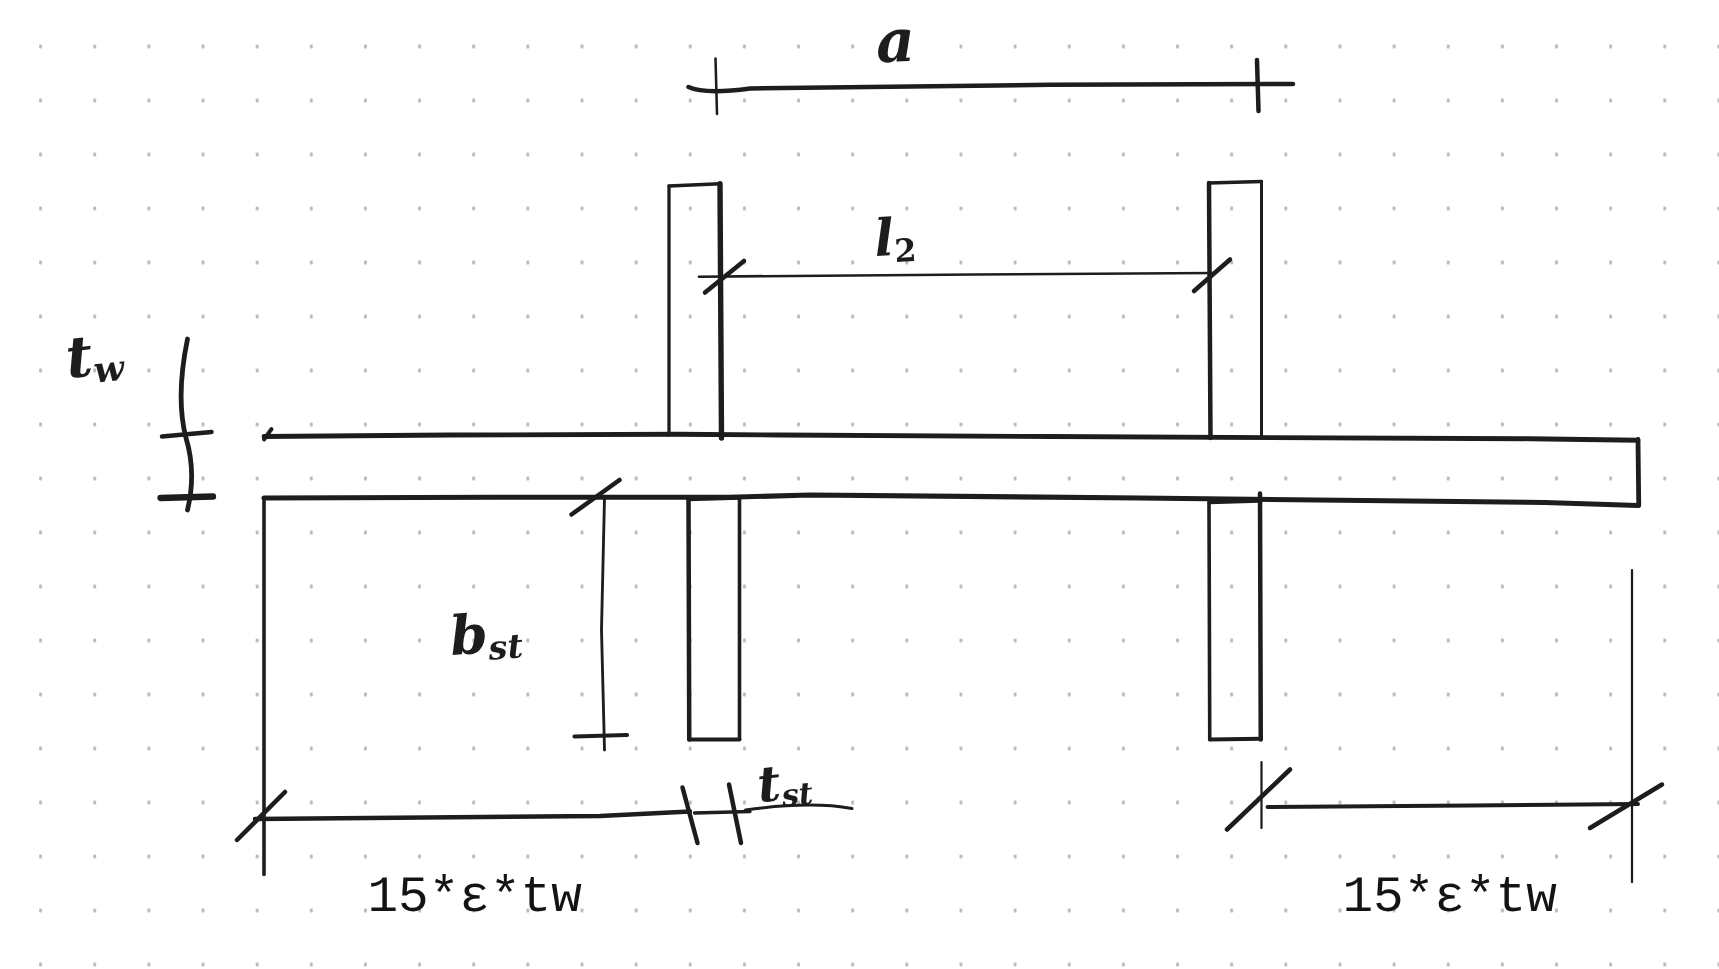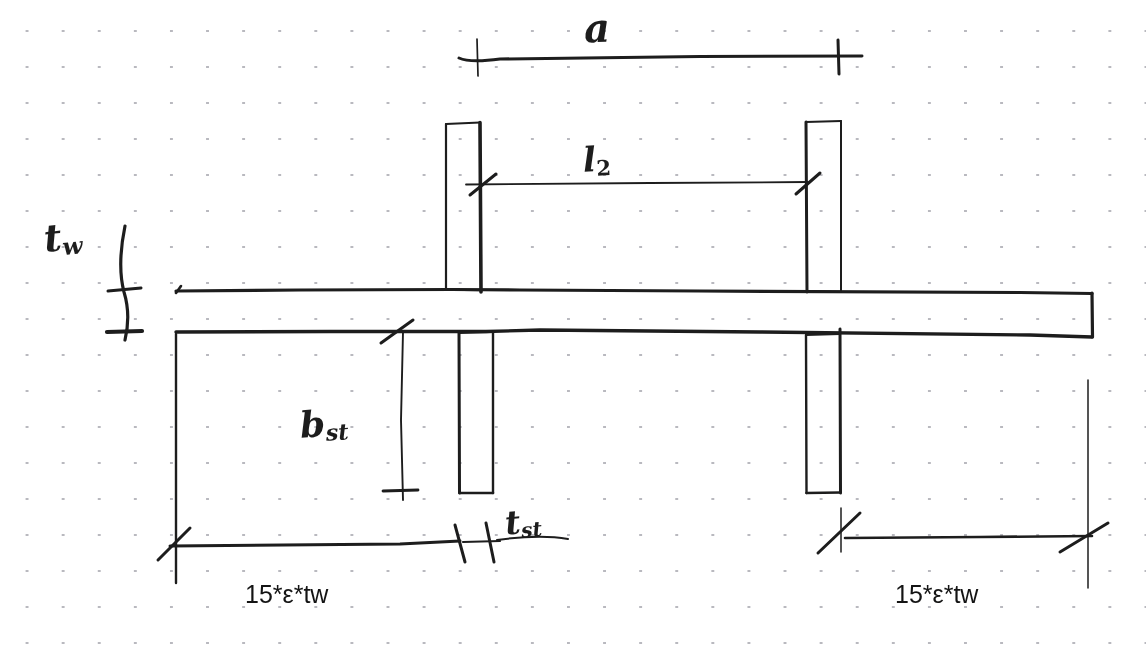--- a/index.html
+++ b/index.html
@@ -24,23 +24,23 @@
     white-space:nowrap;
     line-height:1;
     user-select:none;
   }
   .hand{
     font-family:"DejaVu Serif", serif;
     font-style:italic;
     font-weight:600;
   }
   .printed{
-    font-family:Liberation Sans, sans-serif;
+    font-family:Liberation Mono, monospace;
     font-weight:400;
-    font-size:25px;
+    font-size:34px;
     color:#141414;
   }
   .sub{font-size:0.62em;font-style:normal;font-weight:700;vertical-align:-0.22em;letter-spacing:0.5px;}
   .subi{font-size:0.62em;font-style:italic;font-weight:600;vertical-align:-0.22em;}
   #lbl-a{left:584px;top:8px;font-size:40px;transform:rotate(-2deg);}
   #lbl-l2{left:583px;top:142px;font-size:34px;transform:rotate(-3deg);}
   #lbl-tw{left:44px;top:218px;font-size:38px;transform:rotate(-6deg);}
   #lbl-bst{left:300px;top:405px;font-size:36px;transform:rotate(-4deg);}
   #lbl-tst{left:505px;top:505px;font-size:33px;transform:rotate(-6deg);}
   #lbl-eps-left{left:245px;top:582px;}

